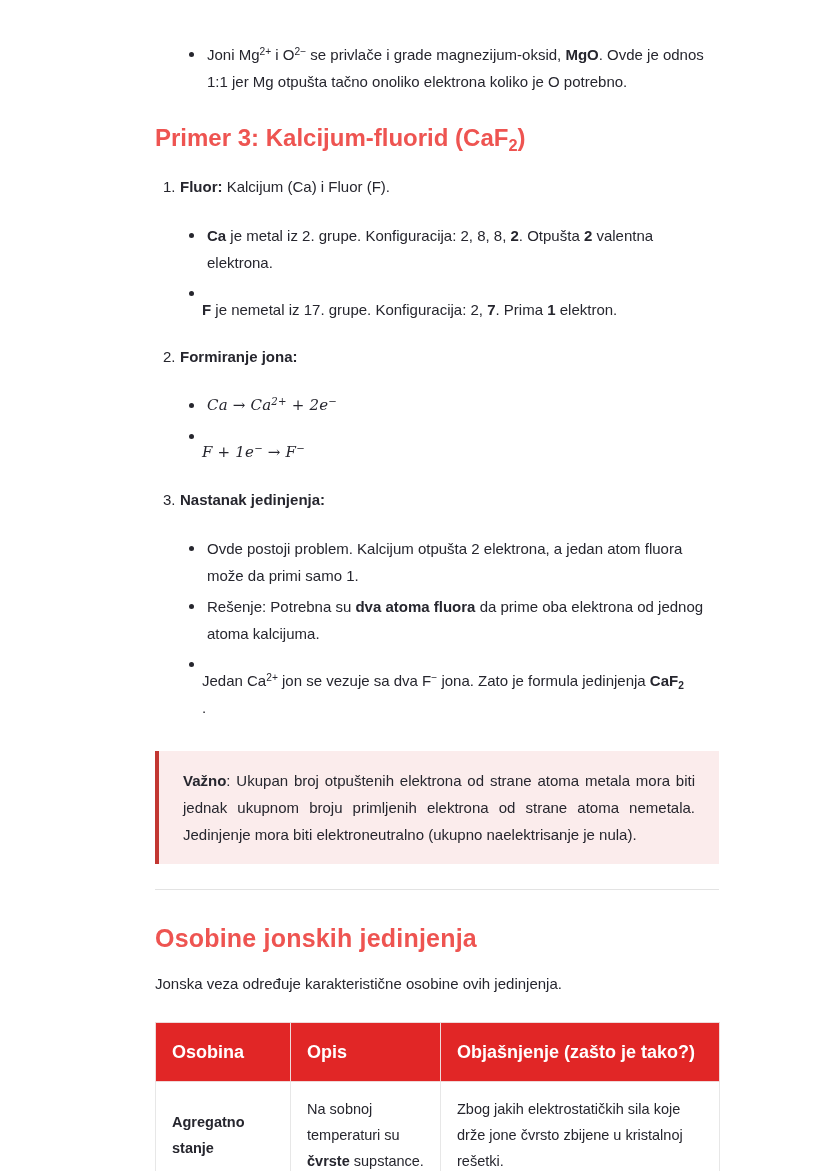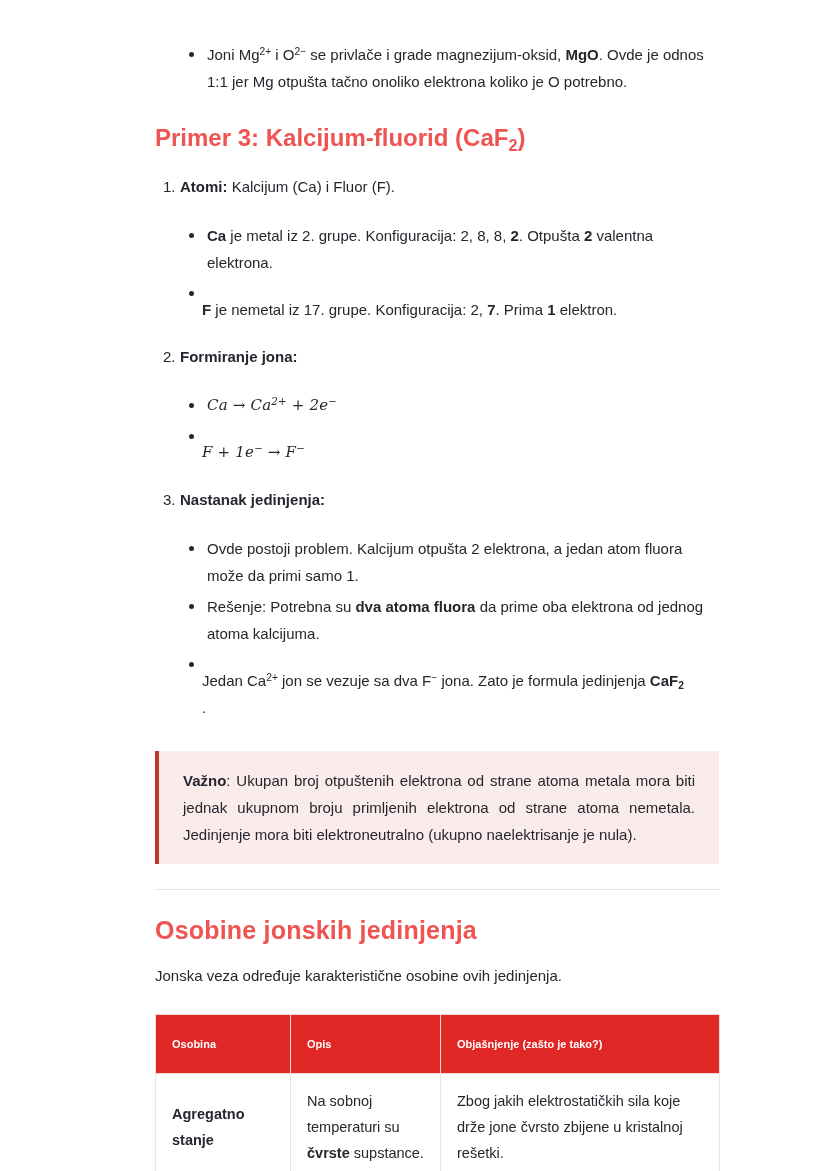--- a/index.html
+++ b/index.html
@@ -18,21 +18,21 @@
 
   
   .ul { padding-left:34px; }
   .intro { padding-top:5px; }
   .li { display:flex; align-items:flex-start; }
   .dot { flex:0 0 auto; width:5px; height:5px; border-radius:50%; background:#26262e; margin-top:11px; }
   .li .txt { margin-left:13px; flex:1; }
 
   
   .h3 { margin-top:29px; margin-bottom:21px; font-size:24px; line-height:28px; font-weight:700; color:#ee5451; }
-  .h2 { margin-top:24px; font-size:25px; line-height:32px; font-weight:700; color:#ee5451; letter-spacing:0.2px; }
+  .h2 { margin-top:32px; font-size:25px; line-height:32px; font-weight:700; color:#ee5451; letter-spacing:0.2px; }
 
   
   .oli-group { margin-top:20px; }
   .oli { display:flex; align-items:flex-start; padding-left:8px; }
   .num { flex:0 0 17px; }
   .oli .txt { flex:1; }
   .nested { margin-top:22px; }
   .nested .li { margin-bottom:4px; }
   .nested .li:last-child { margin-bottom:0;flex-direction:column; }
   .math { font-family:"DejaVu Serif", serif; font-style:italic; font-size:15px; letter-spacing:0.2px; }
@@ -42,21 +42,21 @@
   .callout { margin-top:30px; background:#fbecec; border-left:4px solid #c23732; padding:16px 24px; }
   .callout .txt { text-align:justify; }
 
   .divider { margin-top:25px; border:none; border-top:1px solid #e3e3e3; height:0; }
   .para { margin-top:16px; }
 
   
   .tbl { margin-top:25px; width:564px; border-collapse:collapse; table-layout:fixed; }
   .tbl th {
     background:#e12626; color:#ffffff; font-weight:700; text-align:left;
-    padding:19px 16px; font-size:11px; line-height:20px; border:1px solid #efd9d9;
+    padding:19px 16px; font-size:18px; line-height:20px; border:1px solid #efd9d9;
   }
   .tbl td {
     border:1px solid #e7e7e7; padding:14px 16px; vertical-align:middle;
     font-size:14.5px; line-height:26px; color:#26262e;
   }
   .tbl .partial td { height:80px; border-bottom:none; }
 
   
   .ribbon-block { position:absolute; left:755px; top:35px; width:34px; height:212px; background:#fbe8e6; }
   .ribbon-strip { position:absolute; left:746px; top:38px; width:10px; height:1093px; background:#ef8178; border-radius:5px; }
@@ -73,21 +73,21 @@
         <span class="dot"></span>
         <p class="txt"><span>Joni Mg</span><sup>2+</sup><span> i O</span><sup>2−</sup><span> se privlače i grade magnezijum-oksid, </span><span class="b">MgO</span><span>. Ovde je odnos 1:1 jer Mg otpušta tačno onoliko elektrona koliko je O potrebno.</span></p>
       </div>
     </div>
 
     <h3 class="h3"><span>Primer 3: Kalcijum-fluorid (CaF</span><sub>2</sub><span>)</span></h3>
 
     <div class="oli-group">
       <div class="oli">
         <span class="num">1.</span>
-        <p class="txt"><span class="b">Atomi:</span><span> Kalcijum (Ca) i Fluor (F).</span></p>
+        <p class="txt"><span class="b">Fluor:</span><span> Kalcijum (Ca) i Fluor (F).</span></p>
       </div>
       <div class="ul nested">
         <div class="li">
           <span class="dot"></span>
           <p class="txt"><span class="b">Ca</span><span> je metal iz 2. grupe. Konfiguracija: 2, 8, 8, </span><span class="b">2</span><span>. Otpušta </span><span class="b">2</span><span> valentna elektrona.</span></p>
         </div>
         <div class="li">
           <span class="dot"></span>
           <p class="txt"><span class="b">F</span><span> je nemetal iz 17. grupe. Konfiguracija: 2, </span><span class="b">7</span><span>. Prima </span><span class="b">1</span><span> elektron.</span></p>
         </div>

